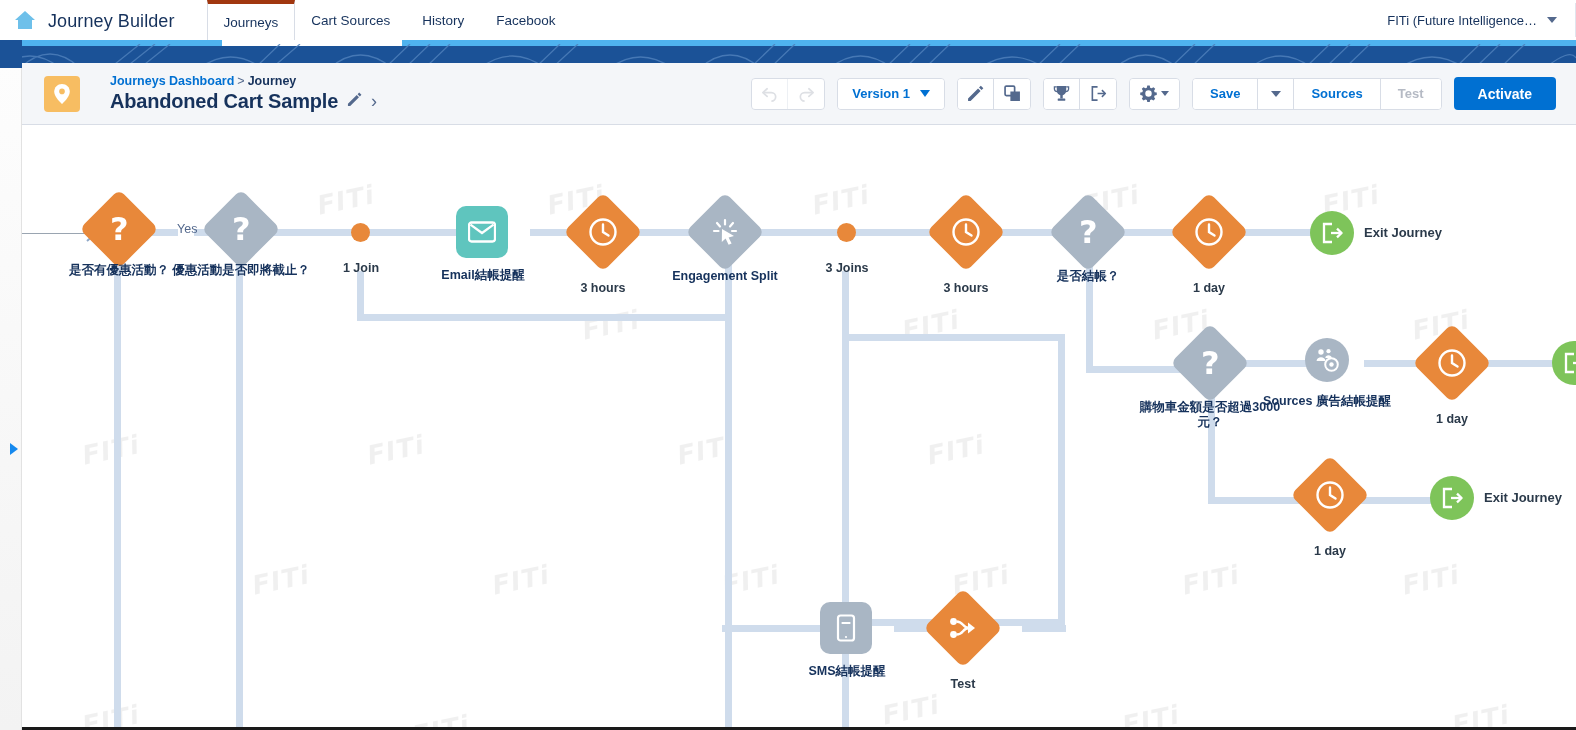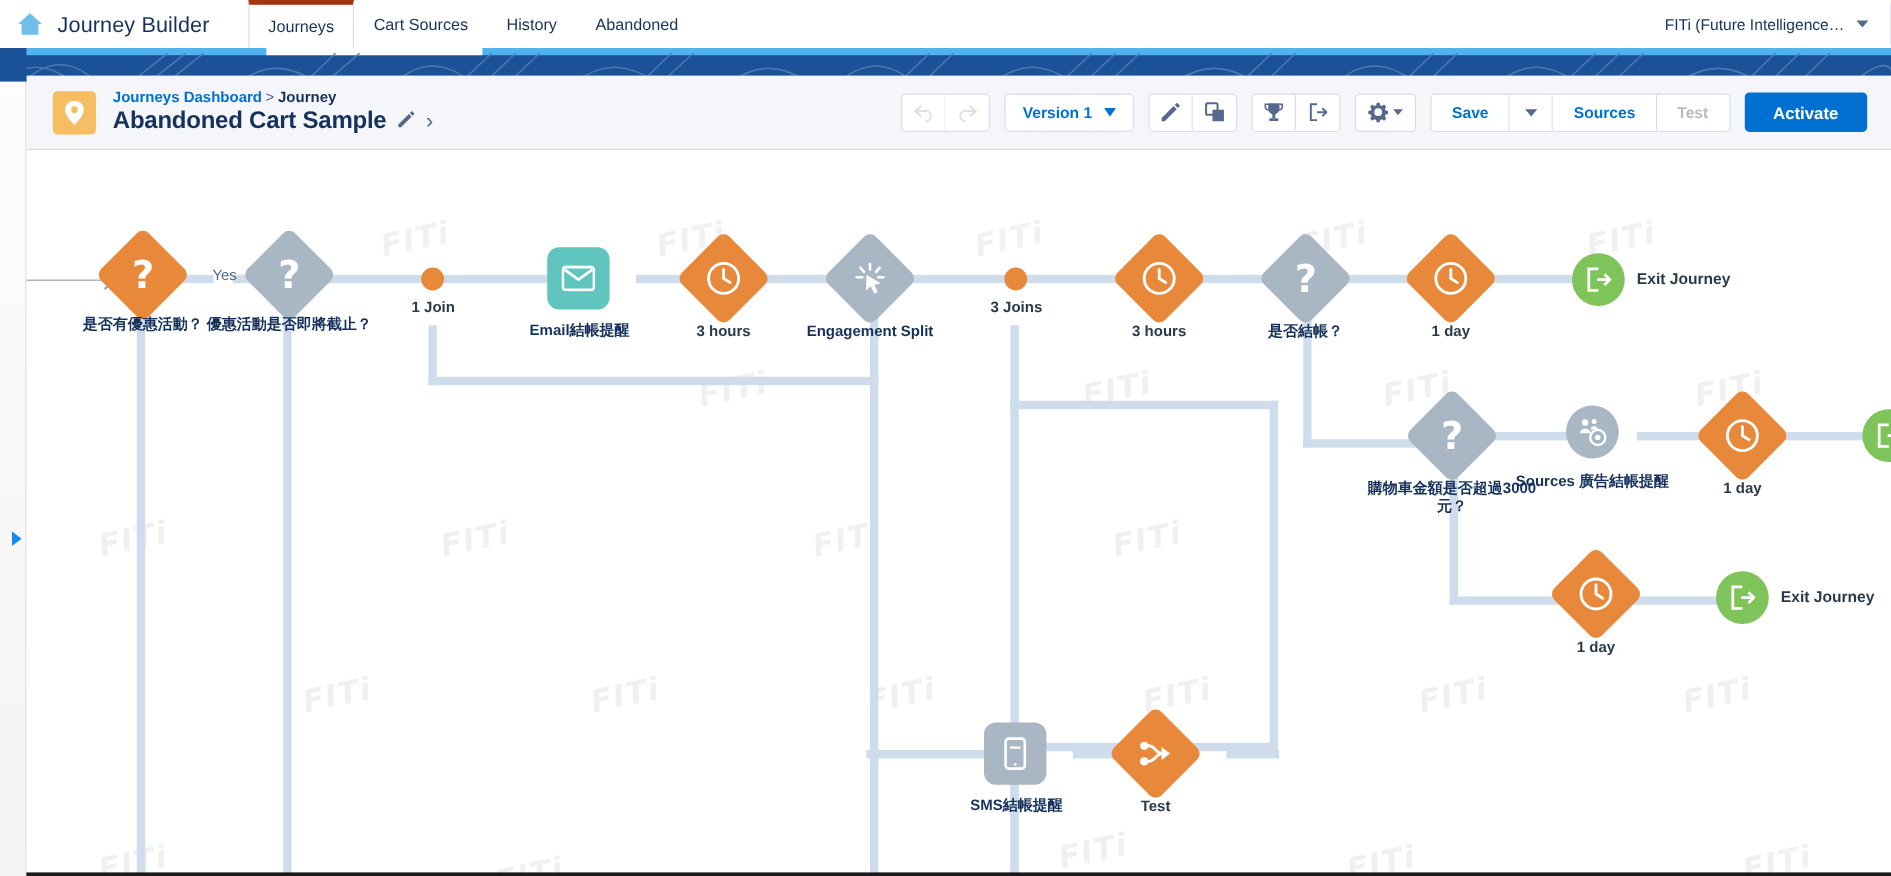--- a/index.html
+++ b/index.html
@@ -42,21 +42,21 @@
   .blueband .light .notch { position:absolute; left:222px; top:0; width:180px;
     height:6px; background:#fff; }
   .blueband svg { position:absolute; left:0; top:4px; }
 
   
   .subhead { position:absolute; left:22px; top:63px; width:1554px; height:62px;
     background:#f4f6f9; border-bottom:1px solid #d8dde6; z-index:20;
     display:flex; align-items:center; }
   .jicon { width:36px;height:36px;border-radius:4px;background:#f7bd62;
     margin-left:22px; display:flex;align-items:center;justify-content:center; }
-  .titles { margin-left:14px; }
+  .titles { margin-left:30px; }
   .crumbs { font-size:12.5px; color:#16325c; font-weight:bold; line-height:15px; }
   .crumbs a { color:#0070d2; text-decoration:none; cursor:pointer; }
   .crumbs .sep { color:#54698d; font-weight:normal; margin:0 3px; }
   .jtitle-row { display:flex; align-items:center; gap:9px; margin-top:1px; }
   .jtitle { font-size:20px; font-weight:bold; color:#16325c; letter-spacing:-.2px;}
   .chev { color:#54698d; font-size:18px; cursor:pointer; }
 
   
   .toolbar { margin-left:auto; display:flex; align-items:center; gap:12px;
     margin-right:20px; }
@@ -117,21 +117,21 @@
   .sq.grey { background:#a9b6c4; }
   .circ { border-radius:50%; display:flex;align-items:center;
     justify-content:center; cursor:pointer; }
   .circ.green { width:44px;height:44px; background:#7ec45a; }
   .circ.grey  { width:44px;height:44px; background:#a9b6c4; }
   .dot { width:19px;height:19px;border-radius:50%;background:#e8883a;
     cursor:pointer; }
   .lbl { position:absolute; font-size:12.5px; color:#16325c; font-weight:bold;
     text-align:center; line-height:15px; width:150px; left:-47px;
     pointer-events:none; }
-  .lbl.dark { color:#2b3a4a; }
+  .lbl.dark { color:#2b3a4a;margin-top:12px; }
   .sidelbl { position:absolute; font-size:13px; color:#2b3a4a;
     font-weight:bold; white-space:nowrap; }
   .yeslbl { position:absolute; font-size:12.5px; color:#54698d; }
 
   
   .hscroll { position:absolute; left:22px; bottom:0; width:1554px; height:3px;
     background:#1a1a1a; z-index:30; }
 </style>
 </head>
 <body>
@@ -141,21 +141,21 @@
     <svg width="22" height="20" viewBox="0 0 22 20">
       <path d="M11 1 L1 10 H4 V19 H18 V10 H21 Z" fill="#6ec0ea"></path>
     </svg>
   </div>
   <div class="app-title">Journey Builder</div>
 
   <div class="nav-tabs">
     <div class="nav-tab active">Journeys</div>
     <div class="nav-tab">Cart Sources</div>
     <div class="nav-tab">History</div>
-    <div class="nav-tab">Abandoned</div>
+    <div class="nav-tab">Facebook</div>
   </div>
 
   <div class="nav-right">
     <div class="org-select">
       <span>FITi (Future Intelligence…</span>
       <span class="caret"></span>
     </div>
     <div class="nav-div"></div>
   </div>
 </div>

